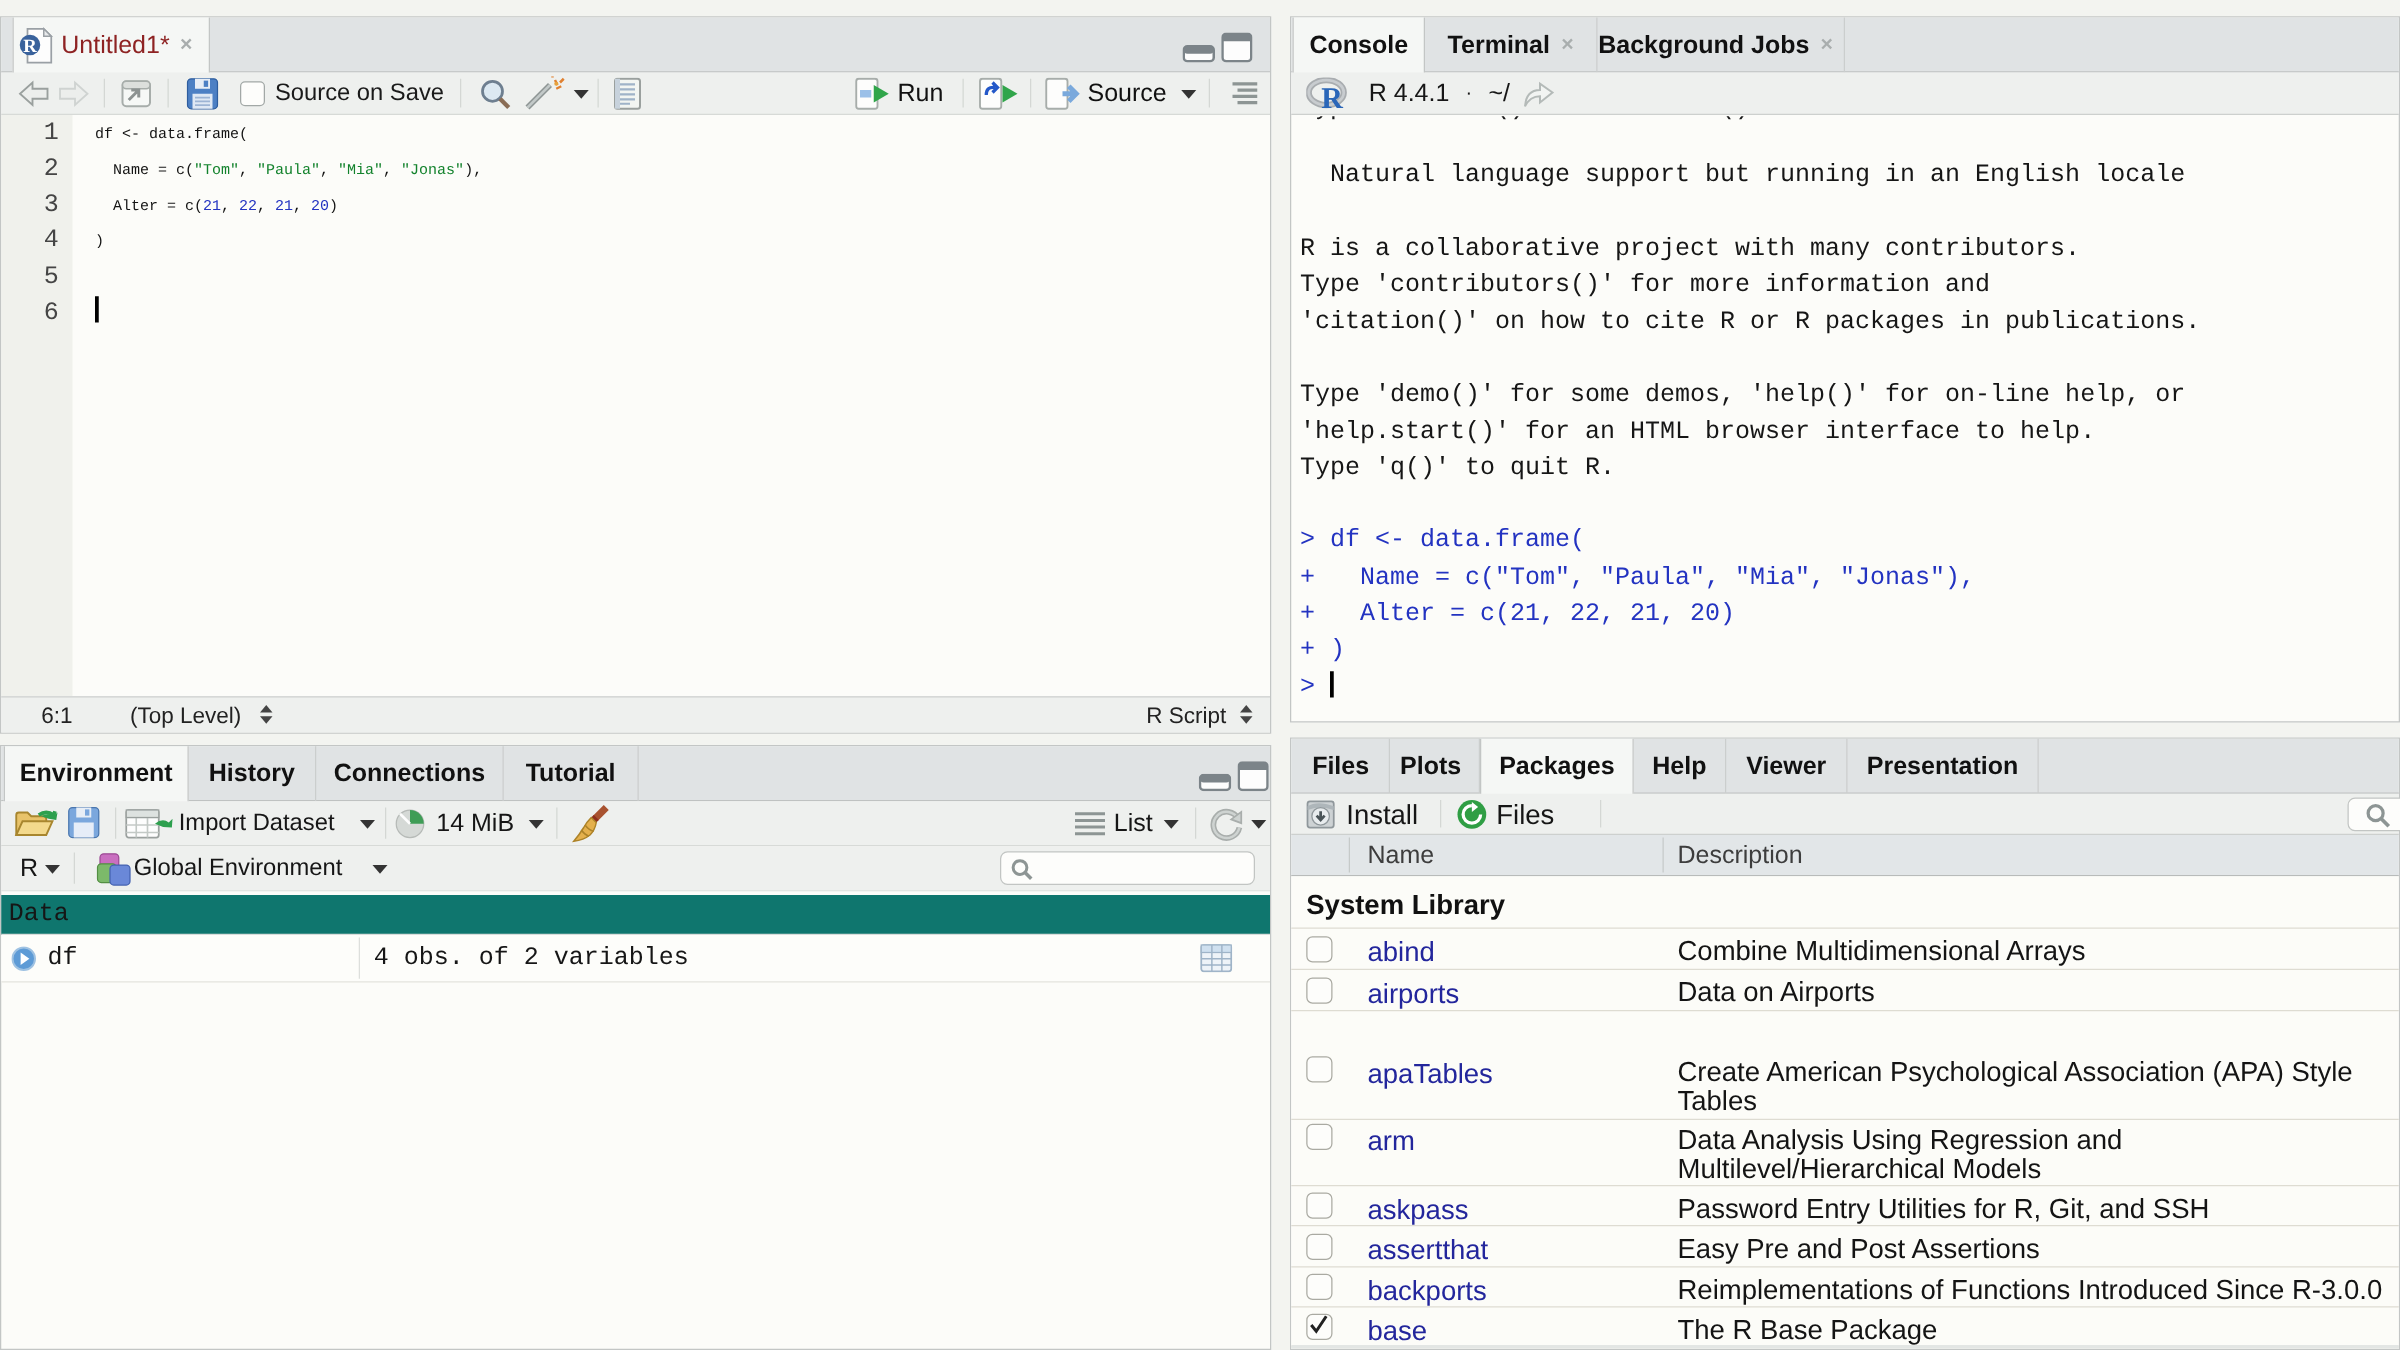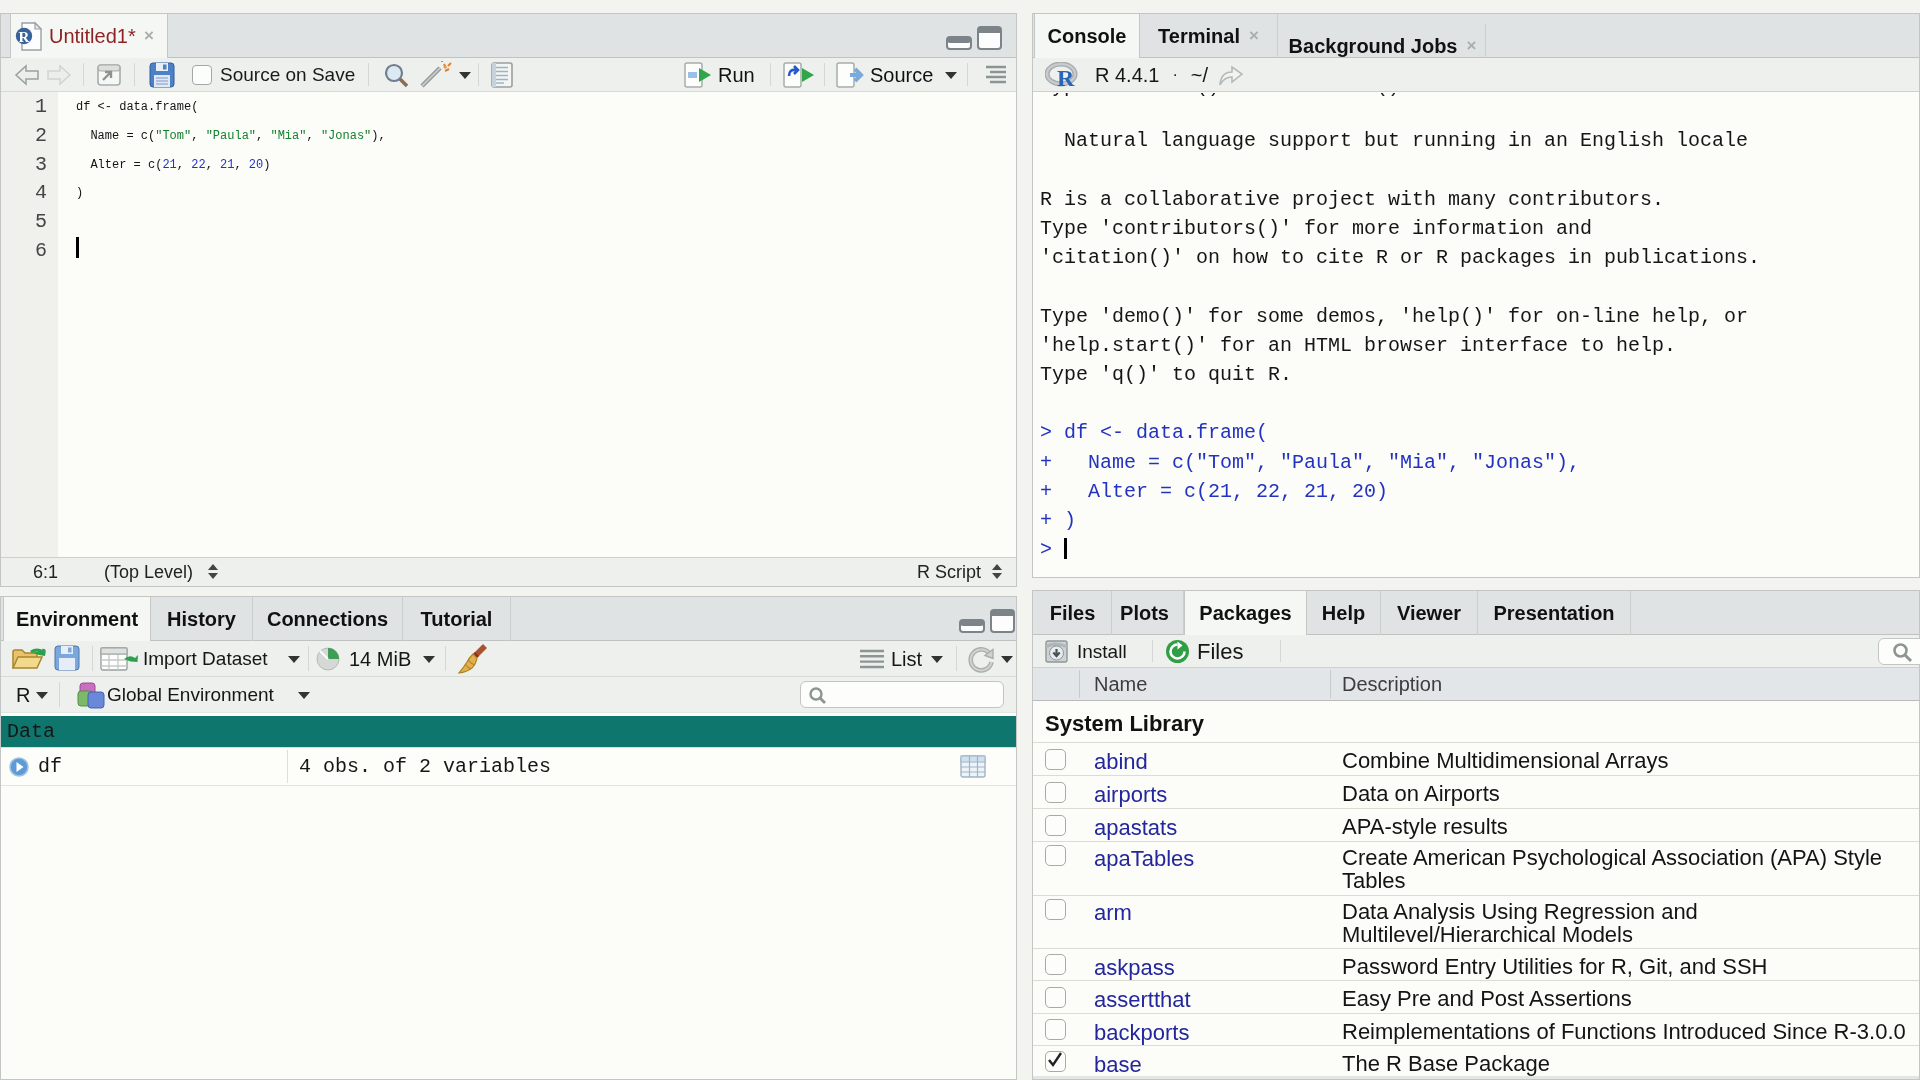--- a/index.html
+++ b/index.html
@@ -133,21 +133,21 @@
     <div class="ic" style="left:916px;top:0;height:28px;display:flex;align-items:center;">R Script</div>
     <span class="ud ic" style="left:991px;top:6px;border-bottom:6px solid #444;"></span>
     <span class="ud ic" style="left:991px;top:15px;border-top:6px solid #444;"></span>
   </div>
 </div>
 
 <div class="pane" id="conpane" style="left:1032px;top:13px;width:888px;height:565px;">
   <div class="tabbar">
     <div class="tab on" style="left:1px;width:106px;">Console</div>
     <div class="tab off" style="left:107px;width:138px;">Terminal<span class="tabx">×</span></div>
-    <div class="tab off" style="left:247px;width:206px;margin-top:10px;">Background Jobs<span class="tabx">×</span></div>
+    <div class="tab off" style="left:237px;width:206px;">Background Jobs<span class="tabx">×</span></div>
   </div>
   <div class="toolbar" style="top:44px;height:34px;border-bottom:1px solid #cdd0ce;">
     <svg class="ic" style="left:12px;top:4px;" width="36" height="27" viewBox="0 0 36 27">
         <ellipse cx="16" cy="12" rx="14" ry="10" fill="none" stroke="#a9adb0" stroke-width="5"></ellipse>
         <ellipse cx="16" cy="12" rx="14" ry="10" fill="none" stroke="#c8cccf" stroke-width="2.2"></ellipse>
         <text x="12" y="24" font-size="24" font-weight="bold" fill="#2a66b8" font-family="Liberation Serif,serif">R</text>
       </svg>
     <div class="ic" style="left:62px;top:0;height:34px;display:flex;align-items:center;font-size:20px;color:#161616;">R 4.4.1 <span style="font-size:16px;margin:0 13px;">·</span> ~/</div>
     <svg class="ic" style="left:185px;top:6px;" width="26" height="22" viewBox="0 0 26 22">
         <path d="M14 3 v5 q-11 0-12 13 q4-8 12-8 v5 l10-8 z" fill="#f2f4f2" stroke="#b4bab8" stroke-width="1.6"></path>
@@ -291,21 +291,21 @@
     <div class="tab off" style="left:348px;width:97px;">Viewer</div>
     <div class="tab off" style="left:445px;width:153px;">Presentation</div>
   </div>
   <div class="toolbar" style="top:44px;height:33px;border-bottom:1px solid #cdd0ce;">
     <svg class="ic" style="left:11px;top:4px;" width="25" height="25" viewBox="0 0 25 25">
         <rect x="2" y="2" width="21" height="21" rx="2" fill="#cdd2d4" stroke="#8f979b" stroke-width="1.4"></rect>
         <path d="M2 6 q8-5 21 0 v3 q-11-4-21 0 z" fill="#aeb6ba"></path>
         <circle cx="12.5" cy="14" r="7" fill="#e8ecee" stroke="#8f979b" stroke-width="1"></circle>
         <path d="M12.5 10 v7 m-3.2-3.5 l3.2 3.5 3.2-3.5" stroke="#4a5458" stroke-width="2.2" fill="none"></path>
       </svg>
-    <div class="ic" style="left:44px;top:0;height:33px;display:flex;align-items:center;font-size:19px;color:#161616;">Install</div>
+    <div class="ic" style="left:44px;top:0;height:33px;display:flex;align-items:center;font-size:22px;color:#161616;">Install</div>
     <div class="sep" style="left:119px;"></div>
     <svg class="ic" style="left:132px;top:4px;" width="25" height="25" viewBox="0 0 25 25">
         <circle cx="12.5" cy="12.5" r="11.5" fill="#2f9e44"></circle>
         <path d="M12.5 5.5 a7 7 0 1 0 7 7" fill="none" stroke="#fff" stroke-width="2.6"></path>
         <path d="M12.5 2.5 l5 4 -5 4 z" fill="#fff"></path>
       </svg>
     <div class="ic" style="left:164px;top:0;height:33px;display:flex;align-items:center;font-size:22px;color:#161616;">Files</div>
     <div class="sep" style="left:247px;"></div>
     <div class="ic" style="left:845px;top:3px;width:60px;height:27px;background:#fdfdfb;border:1px solid #c2c5c3;border-radius:6px;box-sizing:border-box;">
       <svg style="position:absolute;left:13px;top:3px;" width="21" height="21" viewBox="0 0 21 21">
@@ -328,25 +328,20 @@
       <div class="pkr" style="top:75px;height:33px;">
         <div class="pkcb" style="top:6px;"></div>
         <div class="pkn" style="top:6px;">airports</div>
         <div class="pkd" style="top:6px;">Data on Airports</div>
       </div>
       <div class="pkr" style="top:42px;height:33px;">
         <div class="pkcb" style="top:6px;"></div>
         <div class="pkn" style="top:6px;">abind</div>
         <div class="pkd" style="top:6px;">Combine Multidimensional Arrays</div>
       </div>
-      <div class="pkr" style="top:108px;height:33px;">
-        <div class="pkcb" style="top:6px;"></div>
-        <div class="pkn" style="top:6px;">apastats</div>
-        <div class="pkd" style="top:6px;">APA-style results</div>
-      </div>
       <div class="pkr" style="top:141px;height:54px;">
         <div class="pkcb" style="top:3px;"></div>
         <div class="pkn" style="top:4px;">apaTables</div>
         <div class="pkd" style="top:4px;">Create American Psychological Association (APA) Style<br>Tables</div>
       </div>
       <div class="pkr" style="top:195px;height:53px;">
         <div class="pkcb" style="top:3px;"></div>
         <div class="pkn" style="top:4px;">arm</div>
         <div class="pkd" style="top:4px;">Data Analysis Using Regression and<br>Multilevel/Hierarchical Models</div>
       </div>

